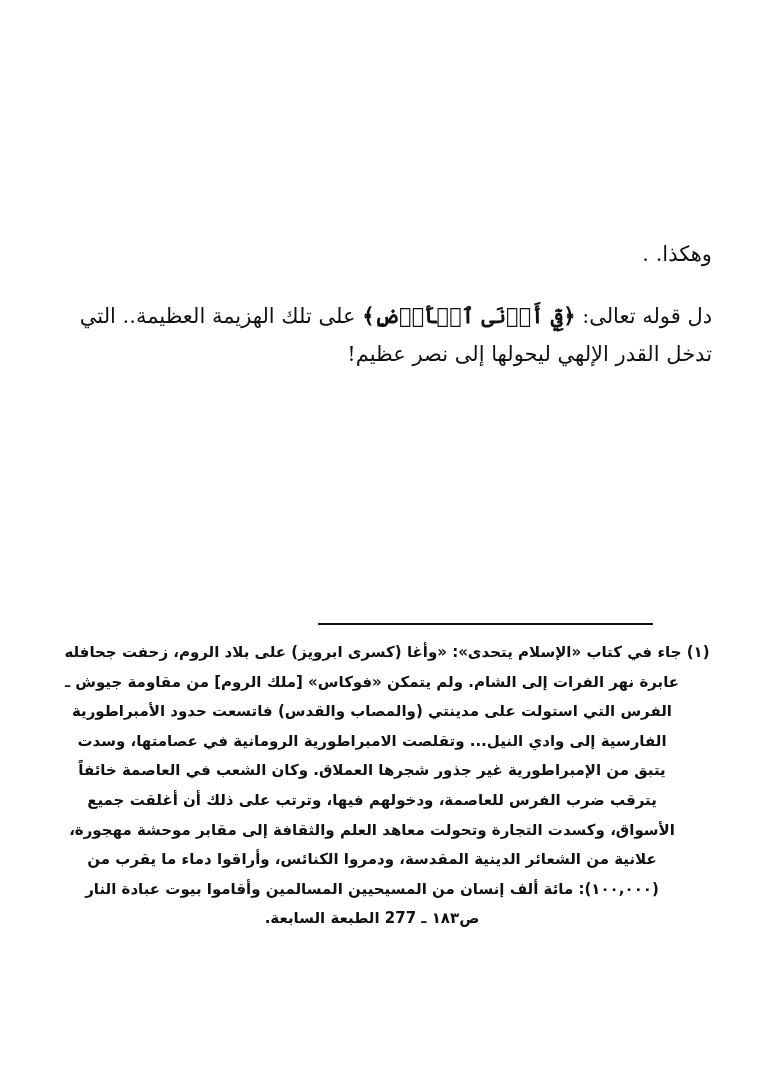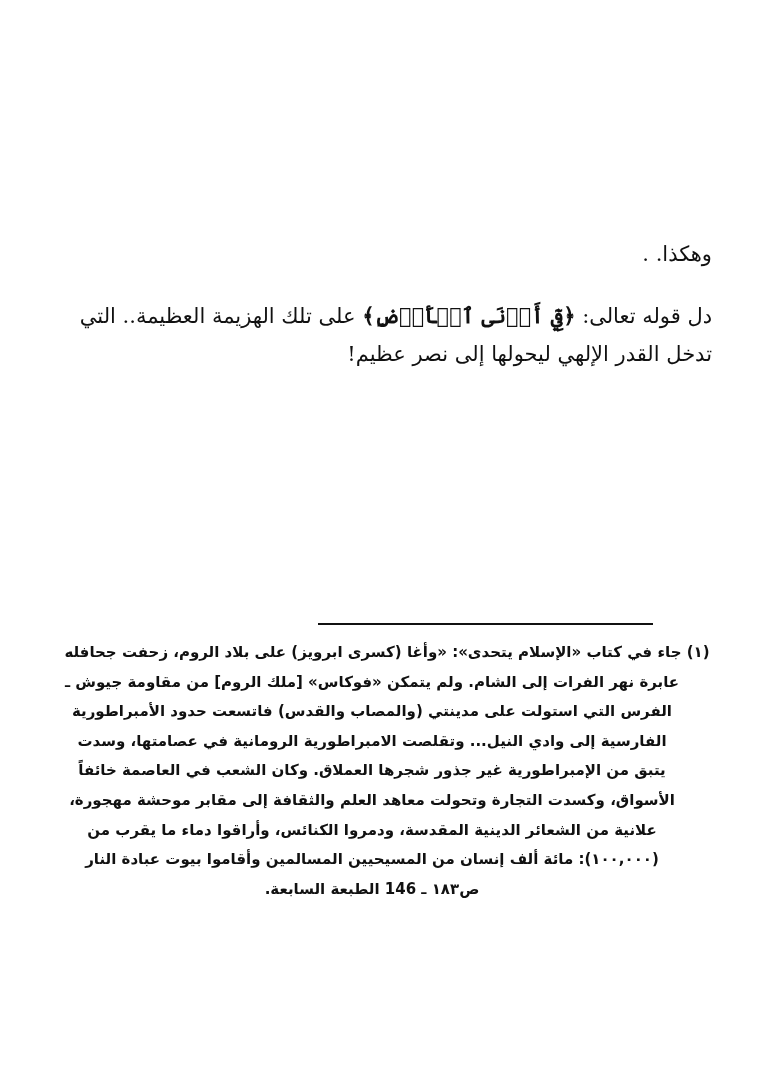--- a/index.html
+++ b/index.html
@@ -47,19 +47,20 @@
   </div>
 
   <div class="separator"></div>
 
   <div class="footnote">
     <span class="fn-line">(١) جاء في كتاب «الإسلام يتحدى»: «وأغا (كسرى ابرويز) على بلاد الروم، زحفت جحافله</span>
     <span class="fn-line fn-cont">عابرة نهر الفرات إلى الشام. ولم يتمكن «فوكاس» [ملك الروم] من مقاومة جيوش ـ</span>
     <span class="fn-line fn-cont">الفرس التي استولت على مدينتي (والمصاب والقدس) فاتسعت حدود الأمبراطورية</span>
     <span class="fn-line fn-cont">الفارسية إلى وادي النيل... وتقلصت الامبراطورية الرومانية في عصامتها، وسدت</span>
     <span class="fn-line fn-cont">يتبق من الإمبراطورية غير جذور شجرها العملاق. وكان الشعب في العاصمة خائفاً</span>
+    <span class="fn-line fn-cont">يترقب ضرب الفرس للعاصمة، ودخولهم فيها، وترتب على ذلك أن أغلقت جميع</span>
     <span class="fn-line fn-cont">الأسواق، وكسدت التجارة وتحولت معاهد العلم والثقافة إلى مقابر موحشة مهجورة،</span>
     <span class="fn-line fn-cont">علانية من الشعائر الدينية المقدسة، ودمروا الكنائس، وأراقوا دماء ما يقرب من</span>
     <span class="fn-line fn-cont">(١٠٠,٠٠٠): مائة ألف إنسان من المسيحيين المسالمين وأقاموا بيوت عبادة النار</span>
-    <span class="fn-line fn-cont">ص١٨٣ ـ 146 الطبعة السابعة.</span>
+    <span class="fn-line fn-cont">ص١٨٣ ـ 277 الطبعة السابعة.</span>
   </div>
 
 </div>
 
 </body></html>

